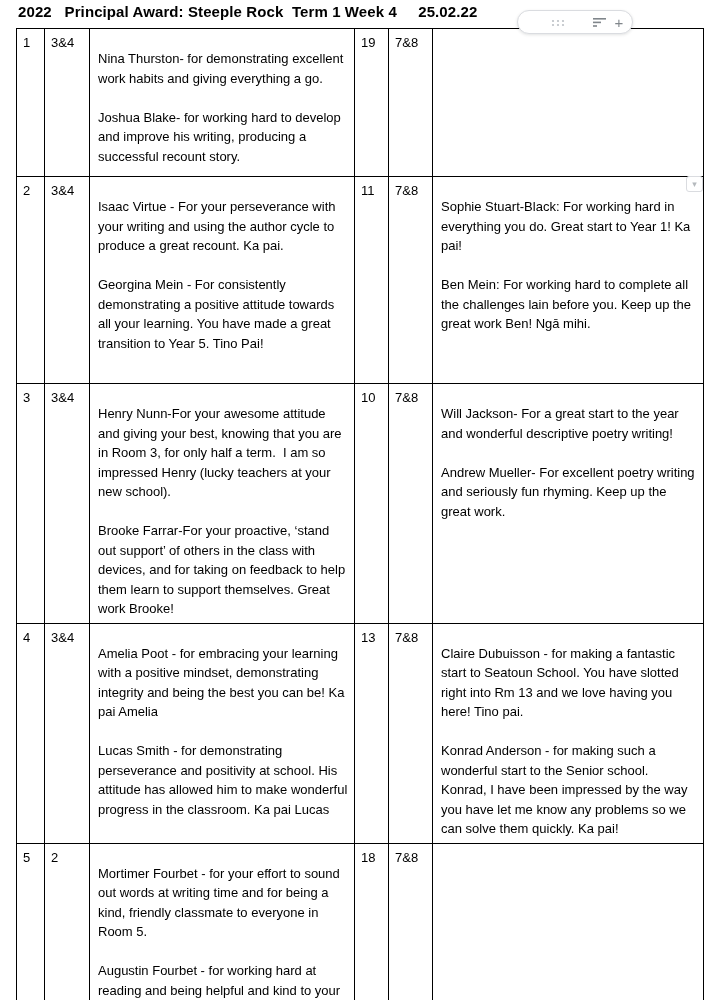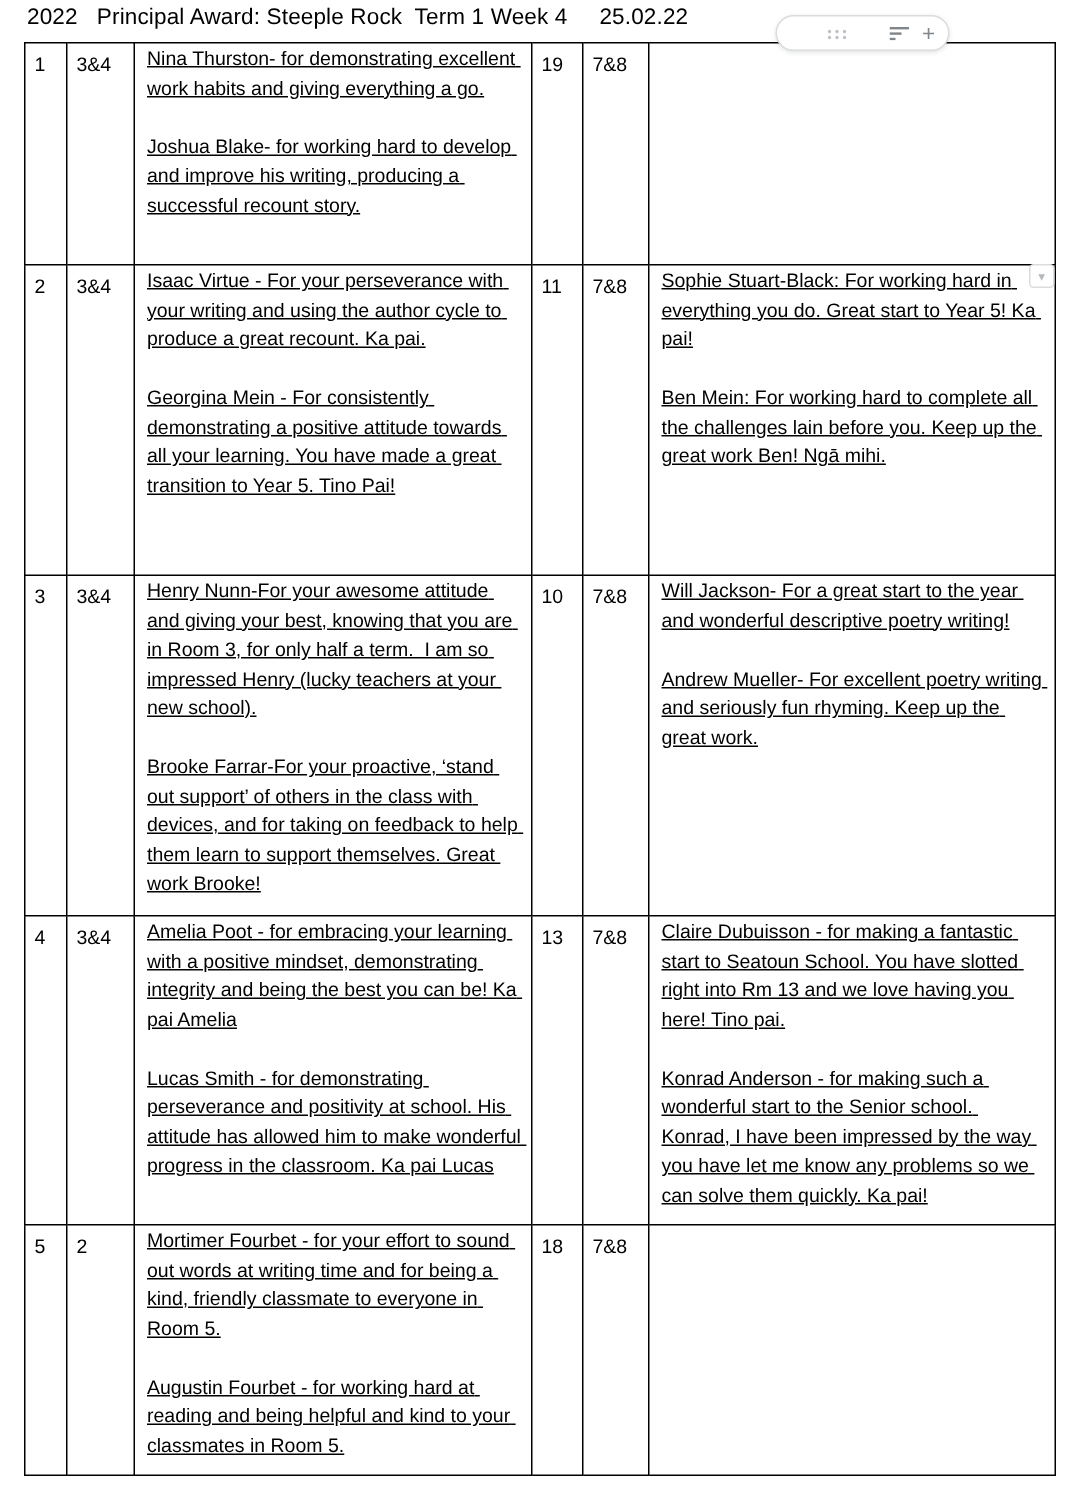--- a/index.html
+++ b/index.html
@@ -8,40 +8,40 @@
     background: #ffffff;
     font-family: "Liberation Sans", sans-serif;
     color: #000000;
     position: relative;
     overflow: hidden;
   }
   .doc-title {
     position: absolute;
     left: 18px; top: 3px;
     font-size: 15px;
-    font-weight: 400;
+    font-weight: 700;
     white-space: pre;
     letter-spacing: 0.1px;
   }
   table.awards {
     position: absolute;
     left: 16px; top: 28px;
     width: 687px;
     border-collapse: collapse;
     table-layout: fixed;
   }
   table.awards td {
     border: 1px solid #000000;
     vertical-align: top;
     font-size: 13px;
     line-height: 19.5px;
   }
   td.c-num  { padding: 4px 2px 0 6px; }
   td.c-room { padding: 4px 2px 0 6px; margin-left: 16px; }
-  td.c-text { padding: 0 6px 4px 8px; white-space: pre-wrap; text-decoration: underline; }
+  td.c-text { padding: 20px 6px 4px 8px; white-space: pre-wrap; }
   tr.r1 { height: 148px; }
   tr.r2 { height: 207px; }
   tr.r3 { height: 227px; }
   tr.r4 { height: 206px; }
   tr.r5 { height: 167px; }
 
   
   .pill {
     position: absolute;
     left: 517px; top: 10px;
@@ -106,21 +106,21 @@
       <td class="c-text"></td>
     </tr>
     <tr class="r2">
       <td class="c-num">2</td>
       <td class="c-room">3&amp;4</td>
       <td class="c-text">Isaac Virtue - For your perseverance with your writing and using the author cycle to produce a great recount. Ka pai.
 
 Georgina Mein - For consistently demonstrating a positive attitude towards all your learning. You have made a great transition to Year 5. Tino Pai!</td>
       <td class="c-num">11</td>
       <td class="c-room">7&amp;8</td>
-      <td class="c-text">Sophie Stuart-Black: For working hard in everything you do. Great start to Year 5! Ka pai!
+      <td class="c-text">Sophie Stuart-Black: For working hard in everything you do. Great start to Year 1! Ka pai!
 
 Ben Mein: For working hard to complete all the challenges lain before you. Keep up the great work Ben! Ngā mihi.</td>
     </tr>
     <tr class="r3">
       <td class="c-num">3</td>
       <td class="c-room">3&amp;4</td>
       <td class="c-text">Henry Nunn-For your awesome attitude and giving your best, knowing that you are in Room 3, for only half a term.  I am so impressed Henry (lucky teachers at your new school).
 
 Brooke Farrar-For your proactive, ‘stand out support’ of others in the class with devices, and for taking on feedback to help them learn to support themselves. Great work Brooke!</td>
       <td class="c-num">10</td>

